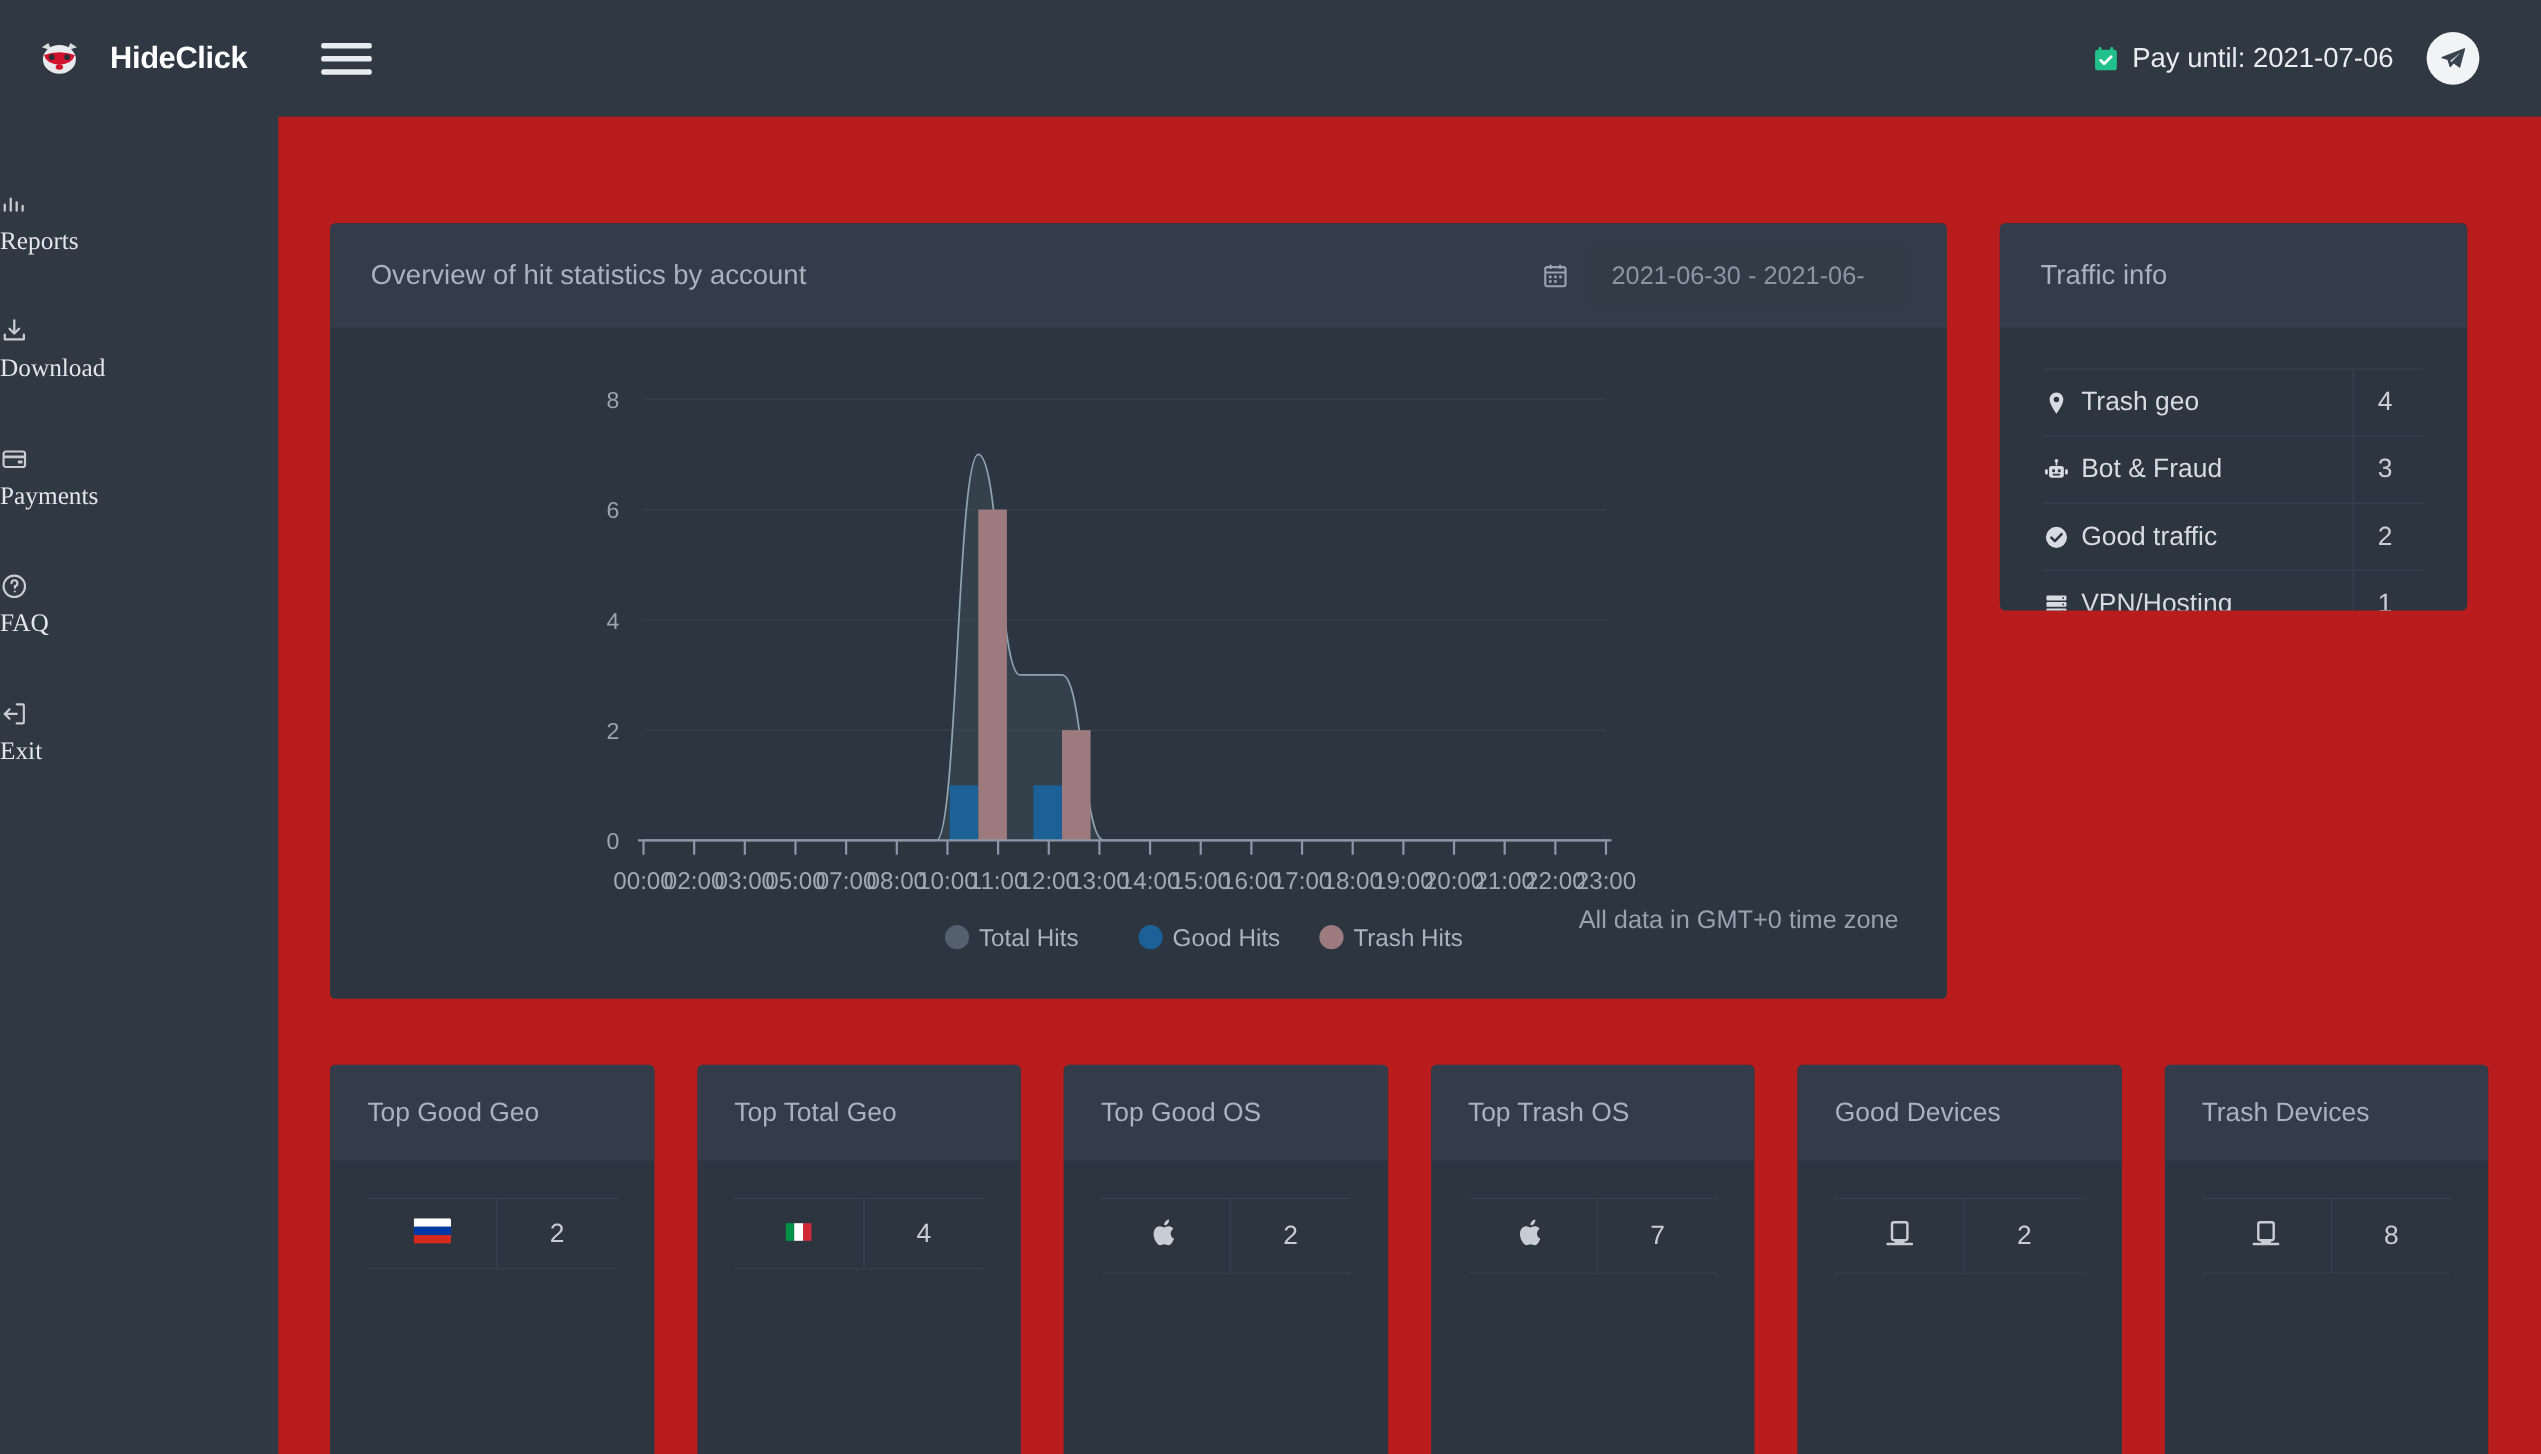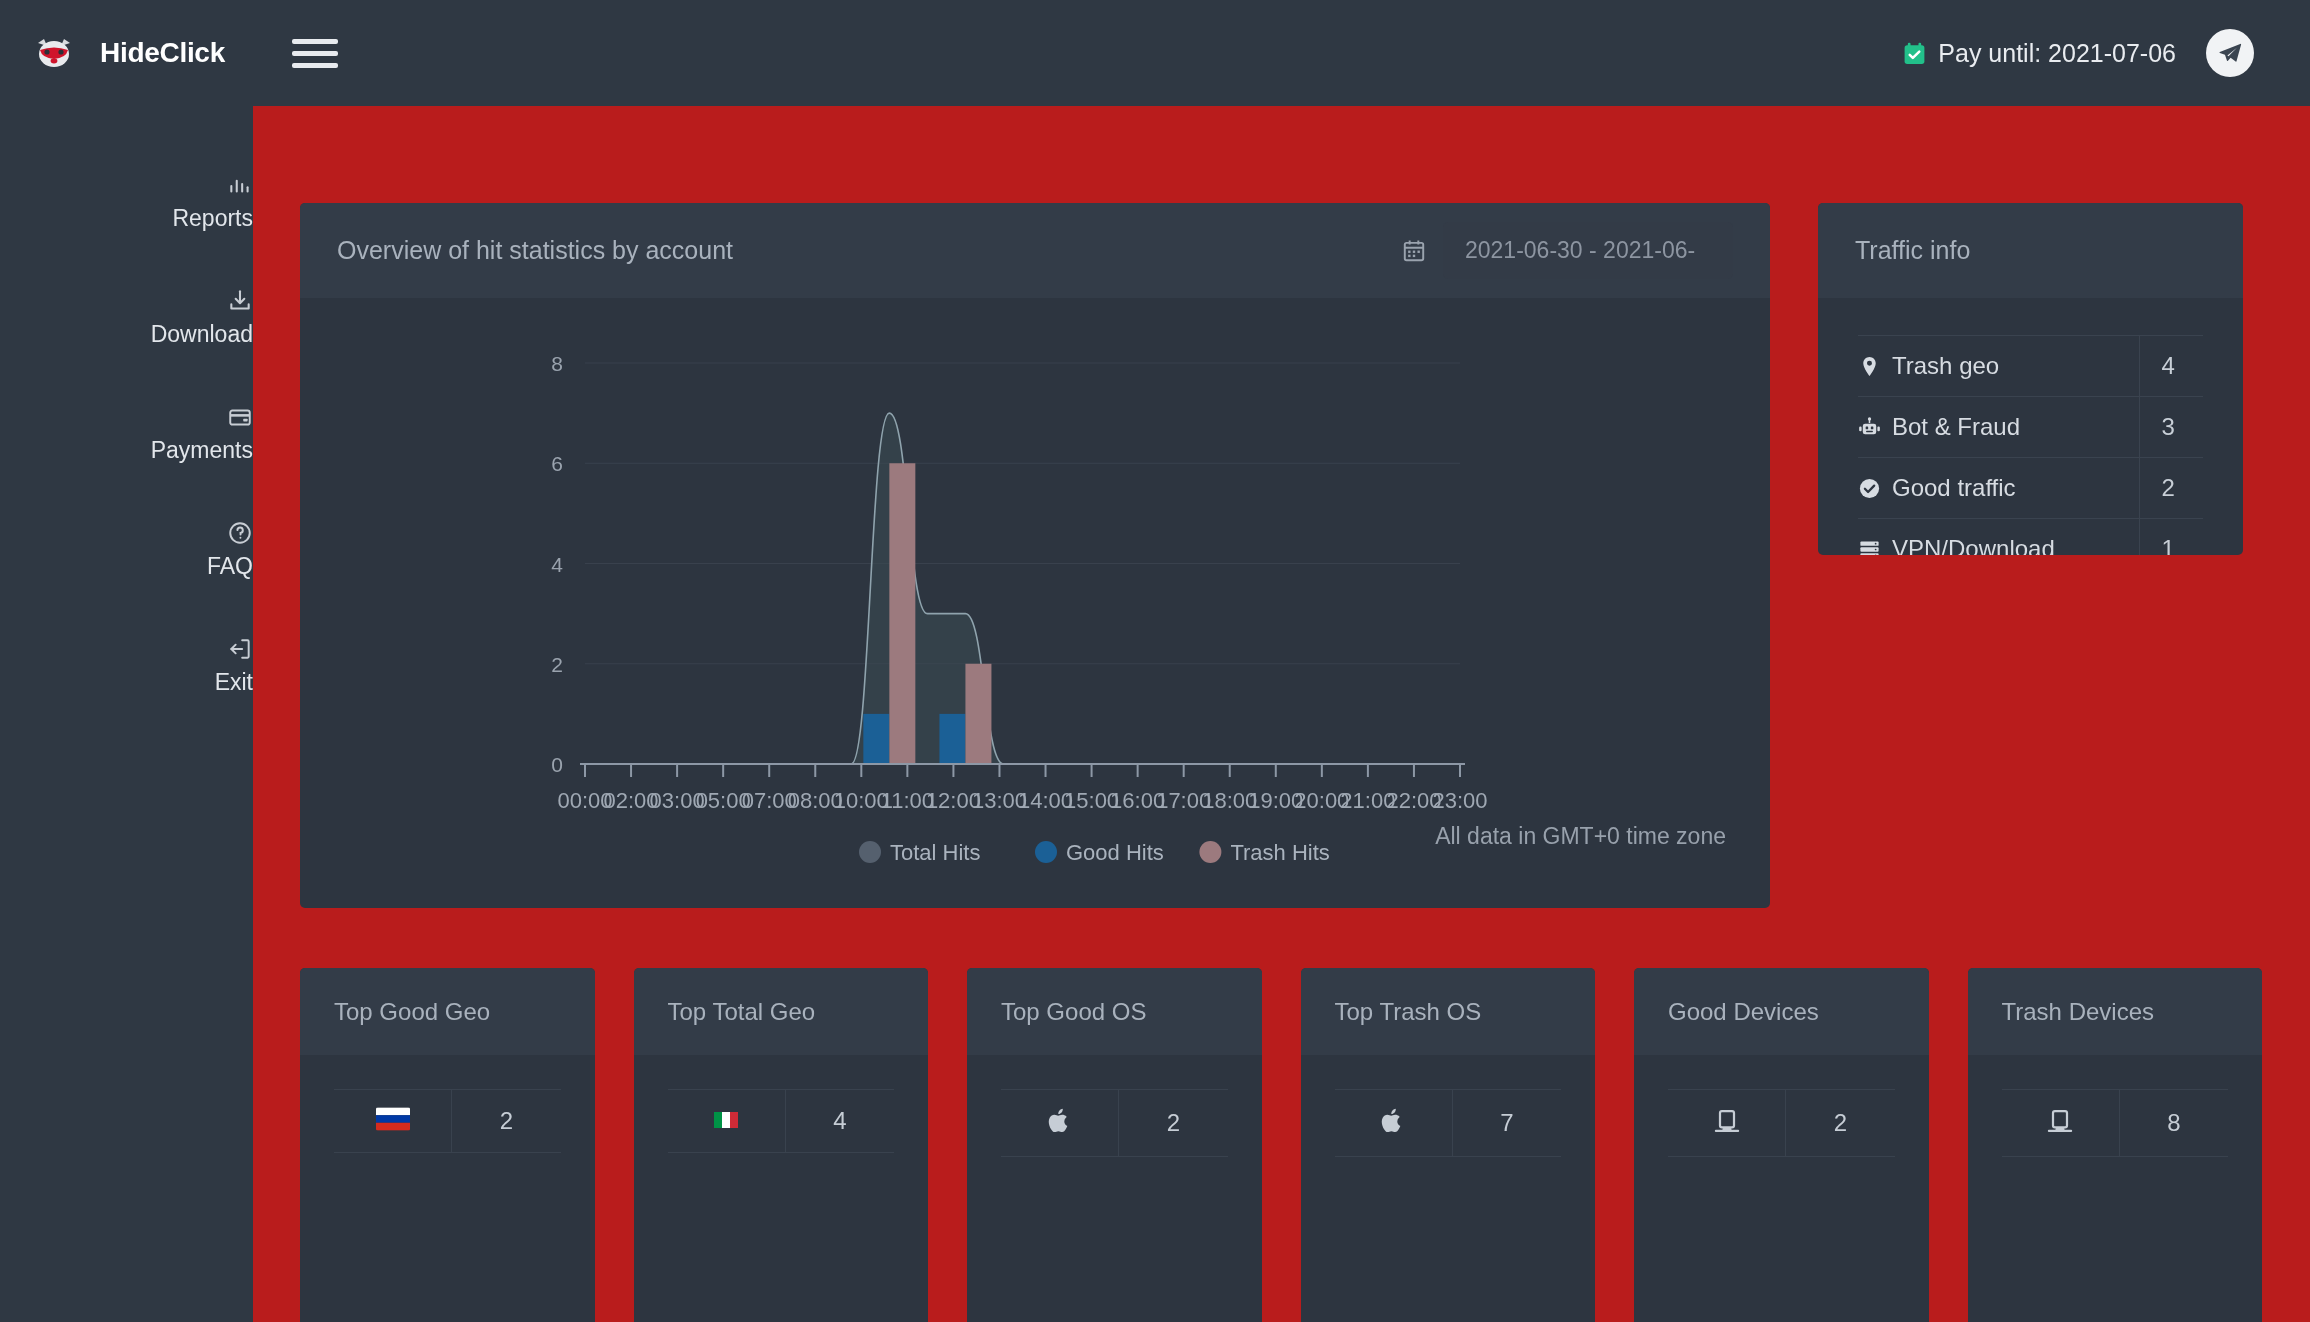--- a/index.html
+++ b/index.html
@@ -20,23 +20,24 @@
   .brand {
     height:106px; display:flex; align-items:center; gap:26px;
     padding-left:34px;
   }
   .brand-logo { width:40px; height:32px; flex:none; }
   .brand-name {
     font-size:28px; font-weight:bold; color:#ffffff; letter-spacing:-0.3px;
   }
   .nav { padding-top:56px; }
   .nav-item {
-    display:flex; flex-direction:column; align-items:flex-end; justify-content:center;
+    display:flex; flex-direction:column; align-items:flex-start; justify-content:center;
     gap:9px; height:78px; margin-bottom:38px; cursor:pointer;
     color:#dfe3e8;
+    font-family:Liberation Serif, serif;
   }
   .nav-item .ico { width:26px; height:26px; display:block; color:#c8cdd4; }
   .nav-item .ico svg { display:block; width:26px; height:26px; }
   .nav-label { font-size:23px; color:#e2e6eb; line-height:1; }
 
   
   .topbar {
     position:absolute; left:253px; top:0; width:2057px; height:106px;
     background:#2f3843; display:flex; align-items:center;
   }
@@ -384,21 +385,21 @@
                   <span class="t-ico">
                     <svg viewBox="0 0 24 24" width="23" height="23">
                       <rect x="2.5" y="3.6" width="19" height="4.6" rx="1" fill="#d7dce2"></rect>
                       <rect x="2.5" y="9.7" width="19" height="4.6" rx="1" fill="#d7dce2"></rect>
                       <rect x="2.5" y="15.8" width="19" height="4.6" rx="1" fill="#d7dce2"></rect>
                       <circle cx="18.4" cy="5.9" r="0.9" fill="#2d3540"></circle>
                       <circle cx="18.4" cy="12" r="0.9" fill="#2d3540"></circle>
                       <circle cx="18.4" cy="18.1" r="0.9" fill="#2d3540"></circle>
                     </svg>
                   </span>
-                  <span>VPN/Download</span>
+                  <span>VPN/Hosting</span>
                 </span>
               </td>
               <td class="num">1</td>
             </tr>
           </tbody>
         </table>
       </div>
     </section>
 
     <div class="stat-row">

